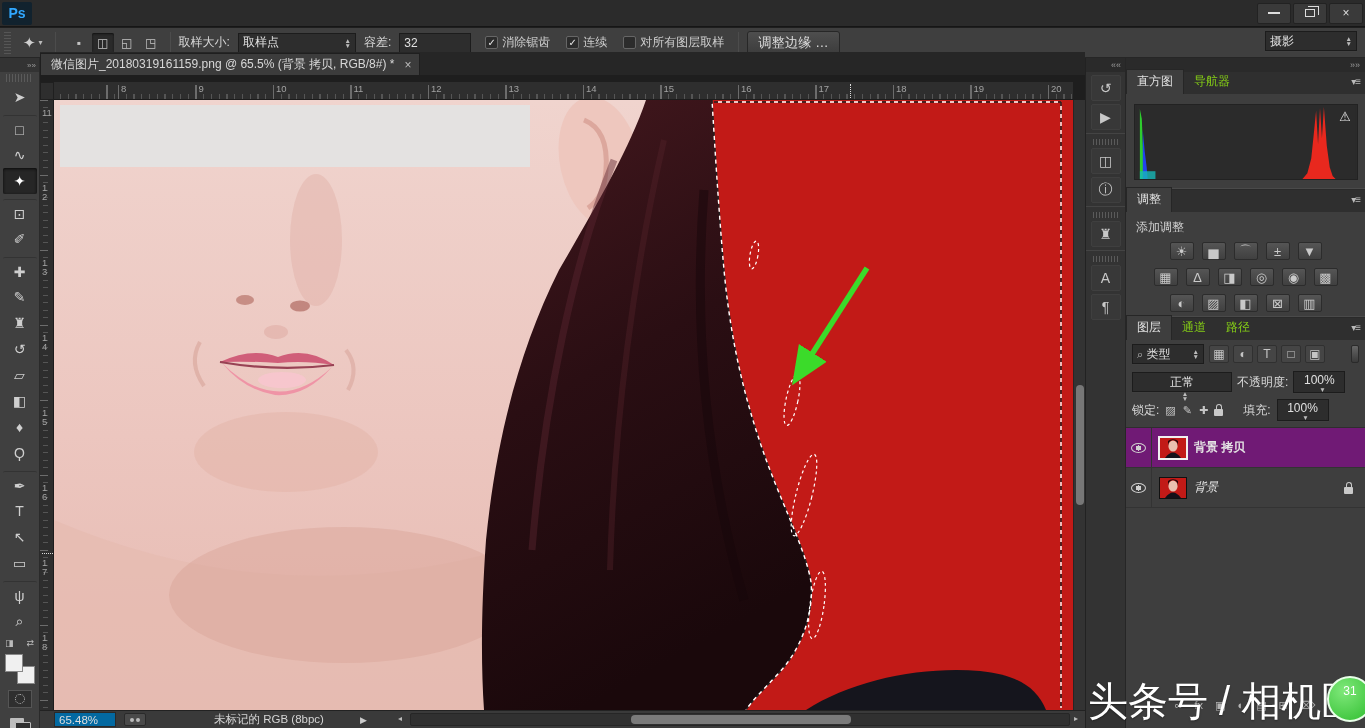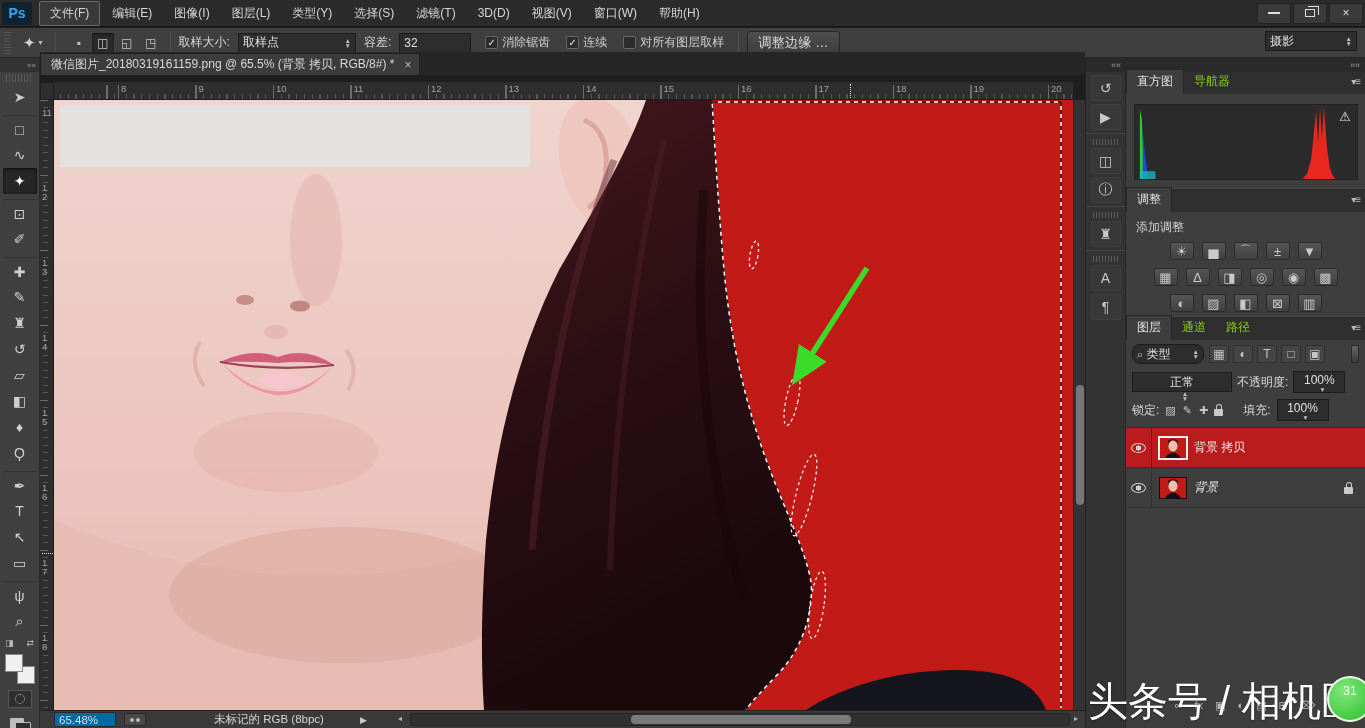--- a/index.html
+++ b/index.html
@@ -119,37 +119,37 @@
   .histo-box { margin:10px 8px 8px; width:224px; height:76px; background:#2b2b2b; border:1px solid #222; position:relative; }
   .histo-warn { position:absolute; right:6px; top:4px; color:#e4e4e4; font-size:13px; }
 
   .adj-divider { height:2px; background:#2a2a2a; border-top:1px solid #4a4a4a; }
   .adj-add { padding:7px 10px 2px; color:#d2d2d2; }
   .adj-row { display:flex; justify-content:center; gap:8px; padding:4px 0; }
   .adj-icon { width:24px; height:18px; display:flex; align-items:center; justify-content:center;
     color:#c9c9c9; font-size:13px; background:linear-gradient(#555,#404040); border:1px solid #2c2c2c; border-radius:2px; }
 
   .layers-filter { display:flex; align-items:center; gap:5px; padding:4px 6px; }
-  .type-dd { width:72px; height:20px;border-radius:8px; }
+  .type-dd { width:72px; height:20px; }
   .search-glyph { font-size:11px; color:#bbb; }
   .lf-icon { width:20px; height:18px; display:flex; align-items:center; justify-content:center; color:#c5c5c5; font-size:12px;
     background:#454545; border:1px solid #303030; border-radius:2px; }
   .lf-toggle { margin-left:auto; width:8px; height:18px; background:linear-gradient(#666,#3a3a3a); border:1px solid #2a2a2a; border-radius:2px; }
   .layers-blend { display:flex; align-items:center; gap:5px; padding:3px 6px; }
   .blend-dd { width:100px;flex-direction:column; }
   .small-dd { width:52px; height:22px;flex-direction:column; }
   .layers-lock { display:flex; align-items:center; gap:6px; padding:3px 6px; }
   .lock-icon { color:#c5c5c5; font-size:11px; }
   .padlock { display:inline-block; width:9px; height:7px; background:#c9c9c9; border-radius:1px; position:relative; margin-top:5px; }
   .padlock::before { content:""; position:absolute; left:1.5px; top:-5px; width:4px; height:5px;
     border:1.5px solid #c9c9c9; border-bottom:none; border-radius:4px 4px 0 0; }
 
   .layer-list { margin-top:3px; border-top:1px solid #2e2e2e; }
   .layer-row { height:40px; display:flex; align-items:center; border-bottom:1px solid #333; background:#3e3e3e; }
-  .layer-row.selected { background:#b91c1c; }
+  .layer-row.selected { background:#701a75;font-weight:bold; }
   .eye-cell { width:26px; display:flex; justify-content:center; border-right:1px solid #333; align-self:stretch; align-items:center; }
   .eye { width:15px; height:10px; border:1px solid #d0d0d0; border-radius:50%;
     background:radial-gradient(circle 2.5px at 50% 50%, #d0d0d0 0 2.5px, transparent 2.6px); }
   .layer-thumb { width:26px; height:20px; margin:0 8px; outline:1px solid #111; }
   .layer-row.selected .layer-thumb { outline:2px solid #f0f0f0; }
   .layer-name { color:#e4e4e4; font-size:12px; }
   .layer-name.italic { font-style:italic; }
   .layer-lock { margin-left:auto; margin-right:12px; }
   .layers-bottom { position:absolute; left:1125px; top:695px; width:240px; height:20px; display:flex; gap:12px;
     align-items:center; justify-content:center; color:#b5b5b5; font-size:11px; }
@@ -161,33 +161,20 @@
     background:radial-gradient(circle at 35% 30%, #7fe87a, #2ebd2e); border:2px solid #e8ffe8; color:#fff;
     display:flex; align-items:flex-start; justify-content:center; font-size:12px; padding-top:6px; }
 </style>
 </head>
 <body>
 
 <div id="app">
 
   <div class="menubar">
     <div class="ps-logo">Ps</div>
-    <div id="menu-items" style="display:flex;align-items:center;">
-        <span class="menu-item active">文件(F)</span>
-        <span class="menu-item">编辑(E)</span>
-        <span class="menu-item">图像(I)</span>
-        <span class="menu-item">图层(L)</span>
-        <span class="menu-item">类型(Y)</span>
-        <span class="menu-item">选择(S)</span>
-        <span class="menu-item">滤镜(T)</span>
-        <span class="menu-item">3D(D)</span>
-        <span class="menu-item">视图(V)</span>
-        <span class="menu-item">窗口(W)</span>
-        <span class="menu-item">帮助(H)</span>
-      </div>
     <div class="win-controls">
       <div class="win-btn">
           <span class="win-min-glyph"></span>
         </div>
       <div class="win-btn">
           <span class="win-restore-glyph"></span>
         </div>
       <div class="win-btn">
           <span>×</span>
         </div>

